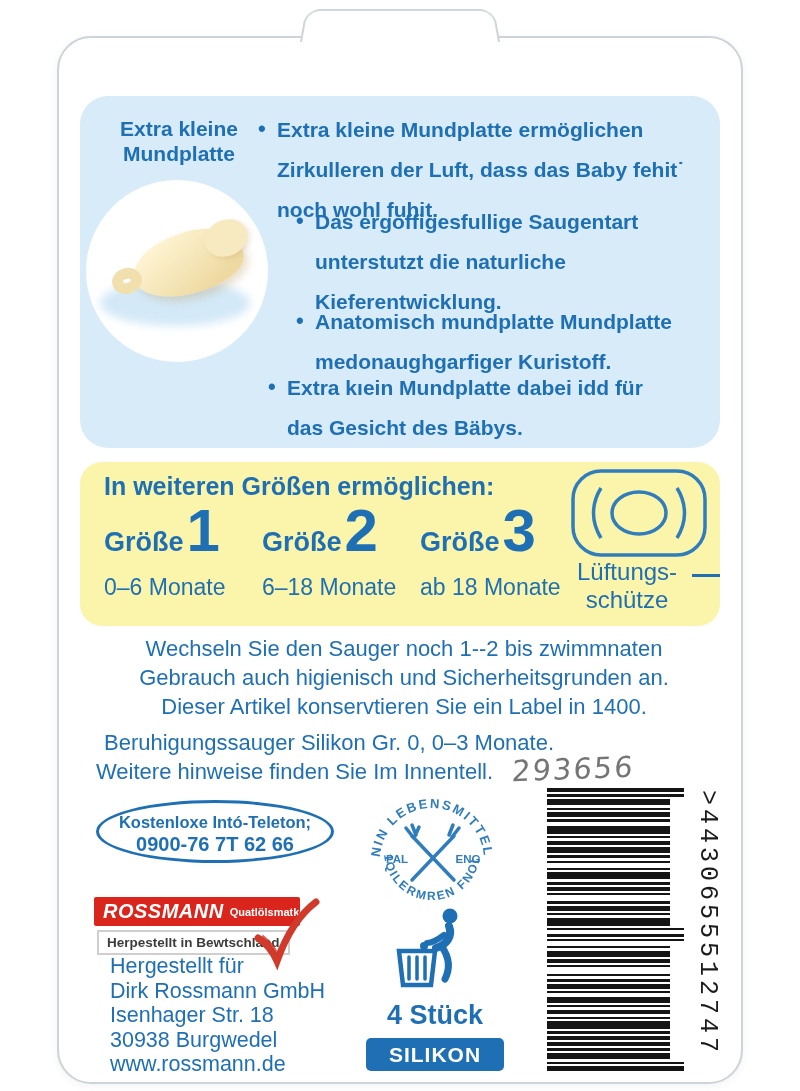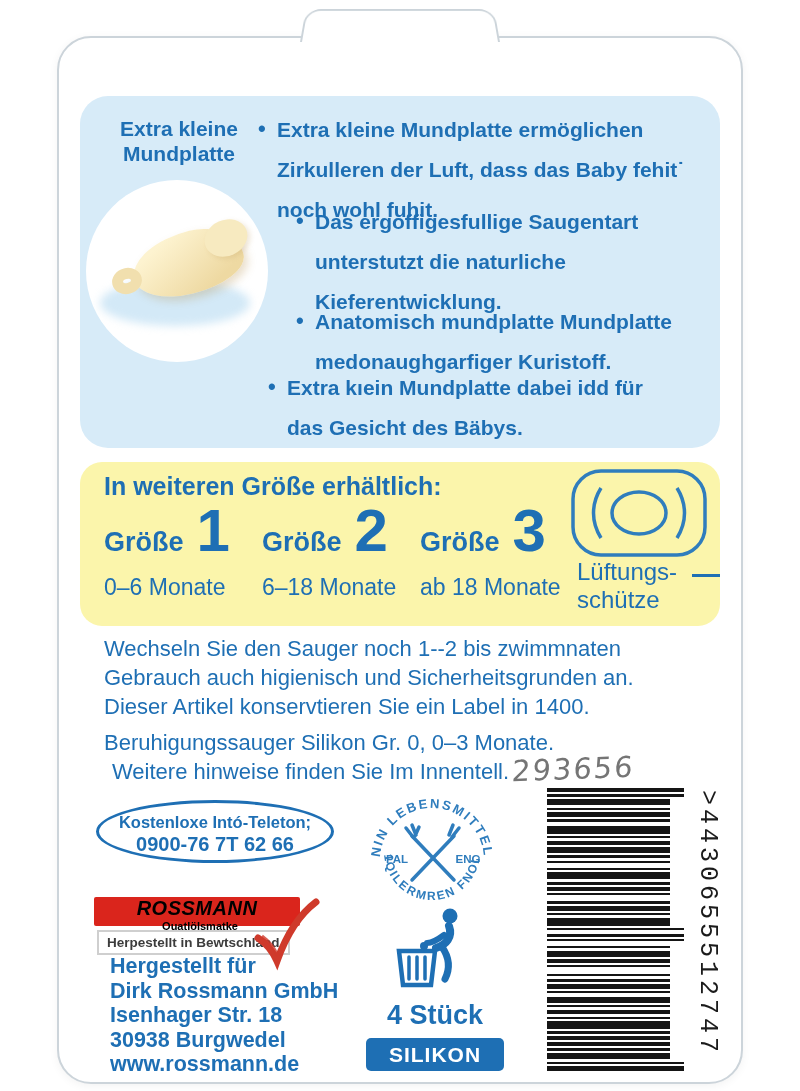--- a/index.html
+++ b/index.html
@@ -7,62 +7,62 @@
     --iconblue:#2f7dbd;
     --lblue:#d7ebf8;
     --yellow:#fbf5ab;
     --red:#da251c;
   }
   *{margin:0;padding:0;box-sizing:border-box;}
   body{font-family:"Liberation Sans","DejaVu Sans",sans-serif;background:#ffffff;}
   .stage{position:relative;width:800px;height:1091px;background:#ffffff;overflow:hidden;}
   .abs{position:absolute;}
   .blue{color:var(--blue);}
-  .ml{white-space:pre-line;}
+  .ml{white-space:pre-line;text-align:center;}
 
   .card{left:57px;top:36px;width:686px;height:1048px;border:2px solid #ccd4da;border-radius:34px;background:#fff;box-shadow:0 2px 10px rgba(0,0,0,0.05);}
   .tab{left:300px;top:6px;width:200px;height:36px;border:2px solid #ccd4da;border-bottom:none;border-radius:16px 16px 0 0;background:#fff;transform:perspective(140px) rotateX(14deg);transform-origin:50% 100%;z-index:3;}
 
   .panel-blue{left:80px;top:96px;width:640px;height:352px;background:var(--lblue);border-radius:28px;}
   .panel-yellow{left:80px;top:462px;width:640px;height:164px;background:var(--yellow);border-radius:22px;}
 
   .circle{background:#fff;border-radius:50%;overflow:hidden;}
   .swoosh{position:absolute;left:14px;top:100px;width:150px;height:46px;background:rgba(168,212,240,.5);border-radius:50%;filter:blur(4px);}
   .shield{position:absolute;left:46px;top:52px;width:112px;height:62px;background:linear-gradient(150deg,#fdf3d0 20%,#eed9a2 80%);border-radius:58% 42% 52% 48% / 55% 58% 42% 45%;transform:rotate(-14deg);box-shadow:3px 5px 8px rgba(180,140,70,.28);}
   .knob{position:absolute;left:118px;top:40px;width:44px;height:36px;background:#f7eac0;border-radius:50%;transform:rotate(-24deg);box-shadow:2px 3px 5px rgba(180,140,70,.2);}
   .ring{position:absolute;left:26px;top:88px;width:30px;height:26px;border:11px solid #f1dfae;border-radius:50%;transform:rotate(-14deg);}
 
   .circle-label{font-size:21px;font-weight:600;line-height:25px;text-align:center;}
   .bullet{position:absolute;padding-left:19px;font-size:21px;line-height:40px;font-weight:700;color:var(--blue);white-space:pre-line;}
   .bullet::before{content:"•";position:absolute;left:0;top:-1px;font-size:22px;}
 
   .sizes-title{font-size:25px;font-weight:700;}
-  .size-row{display:flex;align-items:baseline;gap:13px;}
+  .size-row{display:flex;align-items:baseline;gap:3px;}
   .size-word{font-size:27px;font-weight:700;}
   .size-num{font-size:60px;font-weight:700;line-height:0.78;letter-spacing:-1px;}
   .size-range{font-size:23px;font-weight:500;margin-top:16px;}
   .ventlabel{font-size:24px;line-height:28px;font-weight:500;}
   .ventdash{background:var(--blue);height:3px;}
 
   .para{font-size:22px;line-height:29px;font-weight:500;}
   .hand{font-family:"DejaVu Sans",sans-serif;font-size:29px;color:#757575;letter-spacing:2px;transform:rotate(-2deg) skewX(-6deg);}
 
   .phone{border:3px solid var(--blue);border-radius:50%;text-align:center;padding-top:9px;}
   .phone-l1{font-size:16.5px;font-weight:700;line-height:20px;}
   .phone-l2{font-size:20px;font-weight:700;margin-top:1px;}
 
-  .redbox{background:var(--red);color:#000000;display:flex;align-items:center;padding:0 9px;border-radius:2px;flex-direction:column;}
+  .redbox{background:var(--red);color:#ffffff;display:flex;align-items:center;padding:0 9px;border-radius:2px;}
   .brand{font-style:italic;font-weight:800;font-size:20px;letter-spacing:.5px;white-space:nowrap;}
   .brand-suffix{font-size:11px;margin-left:6px;font-weight:600;white-space:nowrap;}
   .madein{border:2px solid #cfcfcf;background:#fff;font-size:13.5px;font-weight:700;color:#3c3c3c;padding:3px 8px;display:inline-block;}
 
   .count{font-size:27px;font-weight:700;text-align:center;}
   .material{background:var(--blue);color:#fff;font-size:21px;font-weight:700;text-align:center;letter-spacing:1px;border-radius:5px;line-height:33px;}
 
-  .addr div{font-size:21.5px;line-height:24.6px;font-weight:700;}
+  .addr div{font-size:21.5px;line-height:24.6px;font-weight:400;}
 
   .bc-num{transform-origin:0 0;transform:rotate(90deg);font-family:"Liberation Mono","DejaVu Sans Mono",monospace;font-size:25px;letter-spacing:4px;color:#1b1b1b;white-space:nowrap;}
 </style>
 </head>
 <body>
 
 <div class="stage">
 
   <div class="abs tab"></div>
   <div class="abs card"></div>
@@ -85,21 +85,21 @@
   <div class="bullet" style="left:296px;top:202px;width:400px;">Das ergoffigesfullige Saugentart
 unterstutzt die naturliche
 Kieferentwicklung.</div>
   <div class="bullet" style="left:296px;top:302px;width:410px;">Anatomisch mundplatte Mundplatte
 medonaughgarfiger Kuristoff.</div>
   <div class="bullet" style="left:268px;top:368px;width:430px;">Extra kıein Mundplatte dabei idd für
 das Gesicht des Bäbys.</div>
 
   <div class="abs panel-yellow"></div>
 
-  <div class="abs blue sizes-title" style="left:104px;top:472px;">In weiteren Größe erhältlich:</div>
+  <div class="abs blue sizes-title" style="left:104px;top:472px;">In weiteren Größen ermöglichen:</div>
 
   <div class="abs blue" style="left:104px;top:508px;">
     <div class="size-row">
       <span class="size-word">Größe</span>
       <span class="size-num">1</span>
     </div>
     <div class="size-range">0–6 Monate</div>
   </div>
   <div class="abs blue" style="left:262px;top:508px;">
     <div class="size-row">
@@ -125,21 +125,21 @@
     </g>
   </svg>
   <div class="abs blue ventlabel ml" style="left:577px;top:558px;">Lüftungs-
 schütze</div>
   <div class="abs ventdash" style="left:692px;top:574px;width:28px;"></div>
 
   <div class="abs blue para ml" style="left:104px;top:634px;width:600px;">Wechseln Sie den Sauger noch 1--2 bis zwimmnaten
 Gebrauch auch higienisch und Sicherheitsgrunden an.
 Dieser Artikel konservtieren Sie ein Label in 1400.</div>
   <div class="abs blue para" style="left:104px;top:728px;">Beruhigungssauger Silikon Gr. 0, 0–3 Monate.</div>
-  <div class="abs blue para" style="left:112px;top:757px;text-align:right;">Weitere hinweise finden Sie Im Innentell.</div>
+  <div class="abs blue para" style="left:96px;top:757px;text-align:right;">Weitere hinweise finden Sie Im Innentell.</div>
   <div class="abs hand" style="left:512px;top:752px;">293656</div>
 
   <div class="abs blue phone" style="left:96px;top:800px;width:238px;height:63px;">
     <div class="phone-l1">Kostenloxe Intó-Teleton;</div>
     <div class="phone-l2">0900-76 7T 62 66</div>
   </div>
 
   <svg class="abs" style="left:364px;top:788px;" width="136" height="136" viewBox="0 0 136 136">
     <defs>
       <path id="arcT" d="M16,72 A52,52 0 0 1 120,72"></path>

